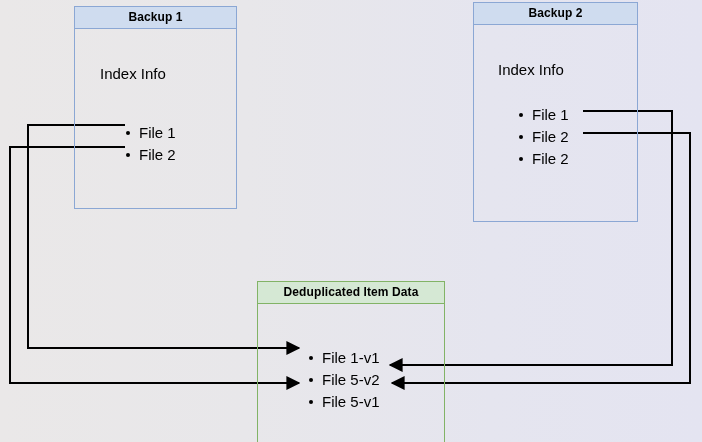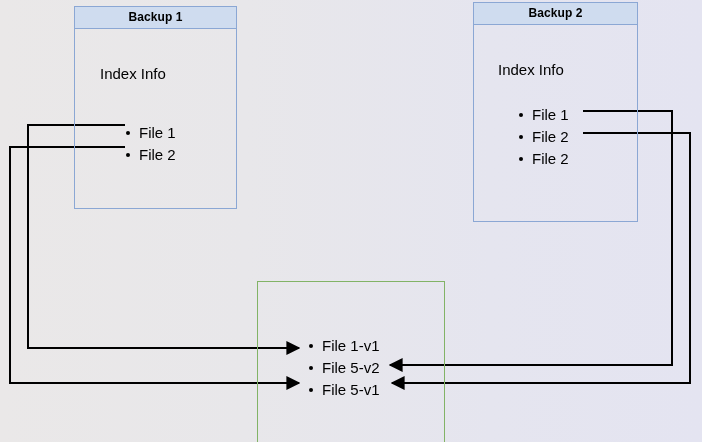--- a/index.html
+++ b/index.html
@@ -114,21 +114,21 @@
     position: absolute;
     left: 3px;
     top: 9px;
     width: 4px;
     height: 4px;
     border-radius: 50%;
     background: #000000;
   }
   #b1-files { left: 48px; top: 93px; }
   #b2-files { left: 42px; top: 79px; }
-  #dd-files { left: 48px; top: 53px; text-align: center; }
+  #dd-files { left: 48px; top: 43px; text-align: center; }
 </style>
 </head>
 <body>
 
 <div id="canvas">
 
   <svg id="wires" viewBox="0 0 702 442" width="702" height="442" xmlns="http://www.w3.org/2000/svg">
     <defs>
       <marker id="arrowR" viewBox="0 0 10 10" refX="9" refY="5" markerWidth="7" markerHeight="7" orient="auto-start-reverse">
         <path d="M 0 0 L 10 5 L 0 10 z" fill="#000000"></path>
@@ -161,20 +161,21 @@
       <div class="index-label">Index Info</div>
       <ul class="bullets" id="b2-files">
         <li>File 1</li>
         <li>File 2</li>
         <li>File 2</li>
       </ul>
     </div>
   </div>
 
   <div class="box box-green" id="dedup">
+    <div class="box-header">Deduplicated Item Data</div>
     <div class="box-body">
       <ul class="bullets" id="dd-files">
         <li>File 1-v1</li>
         <li>File 5-v2</li>
         <li>File 5-v1</li>
       </ul>
     </div>
   </div>
 
 </div>

